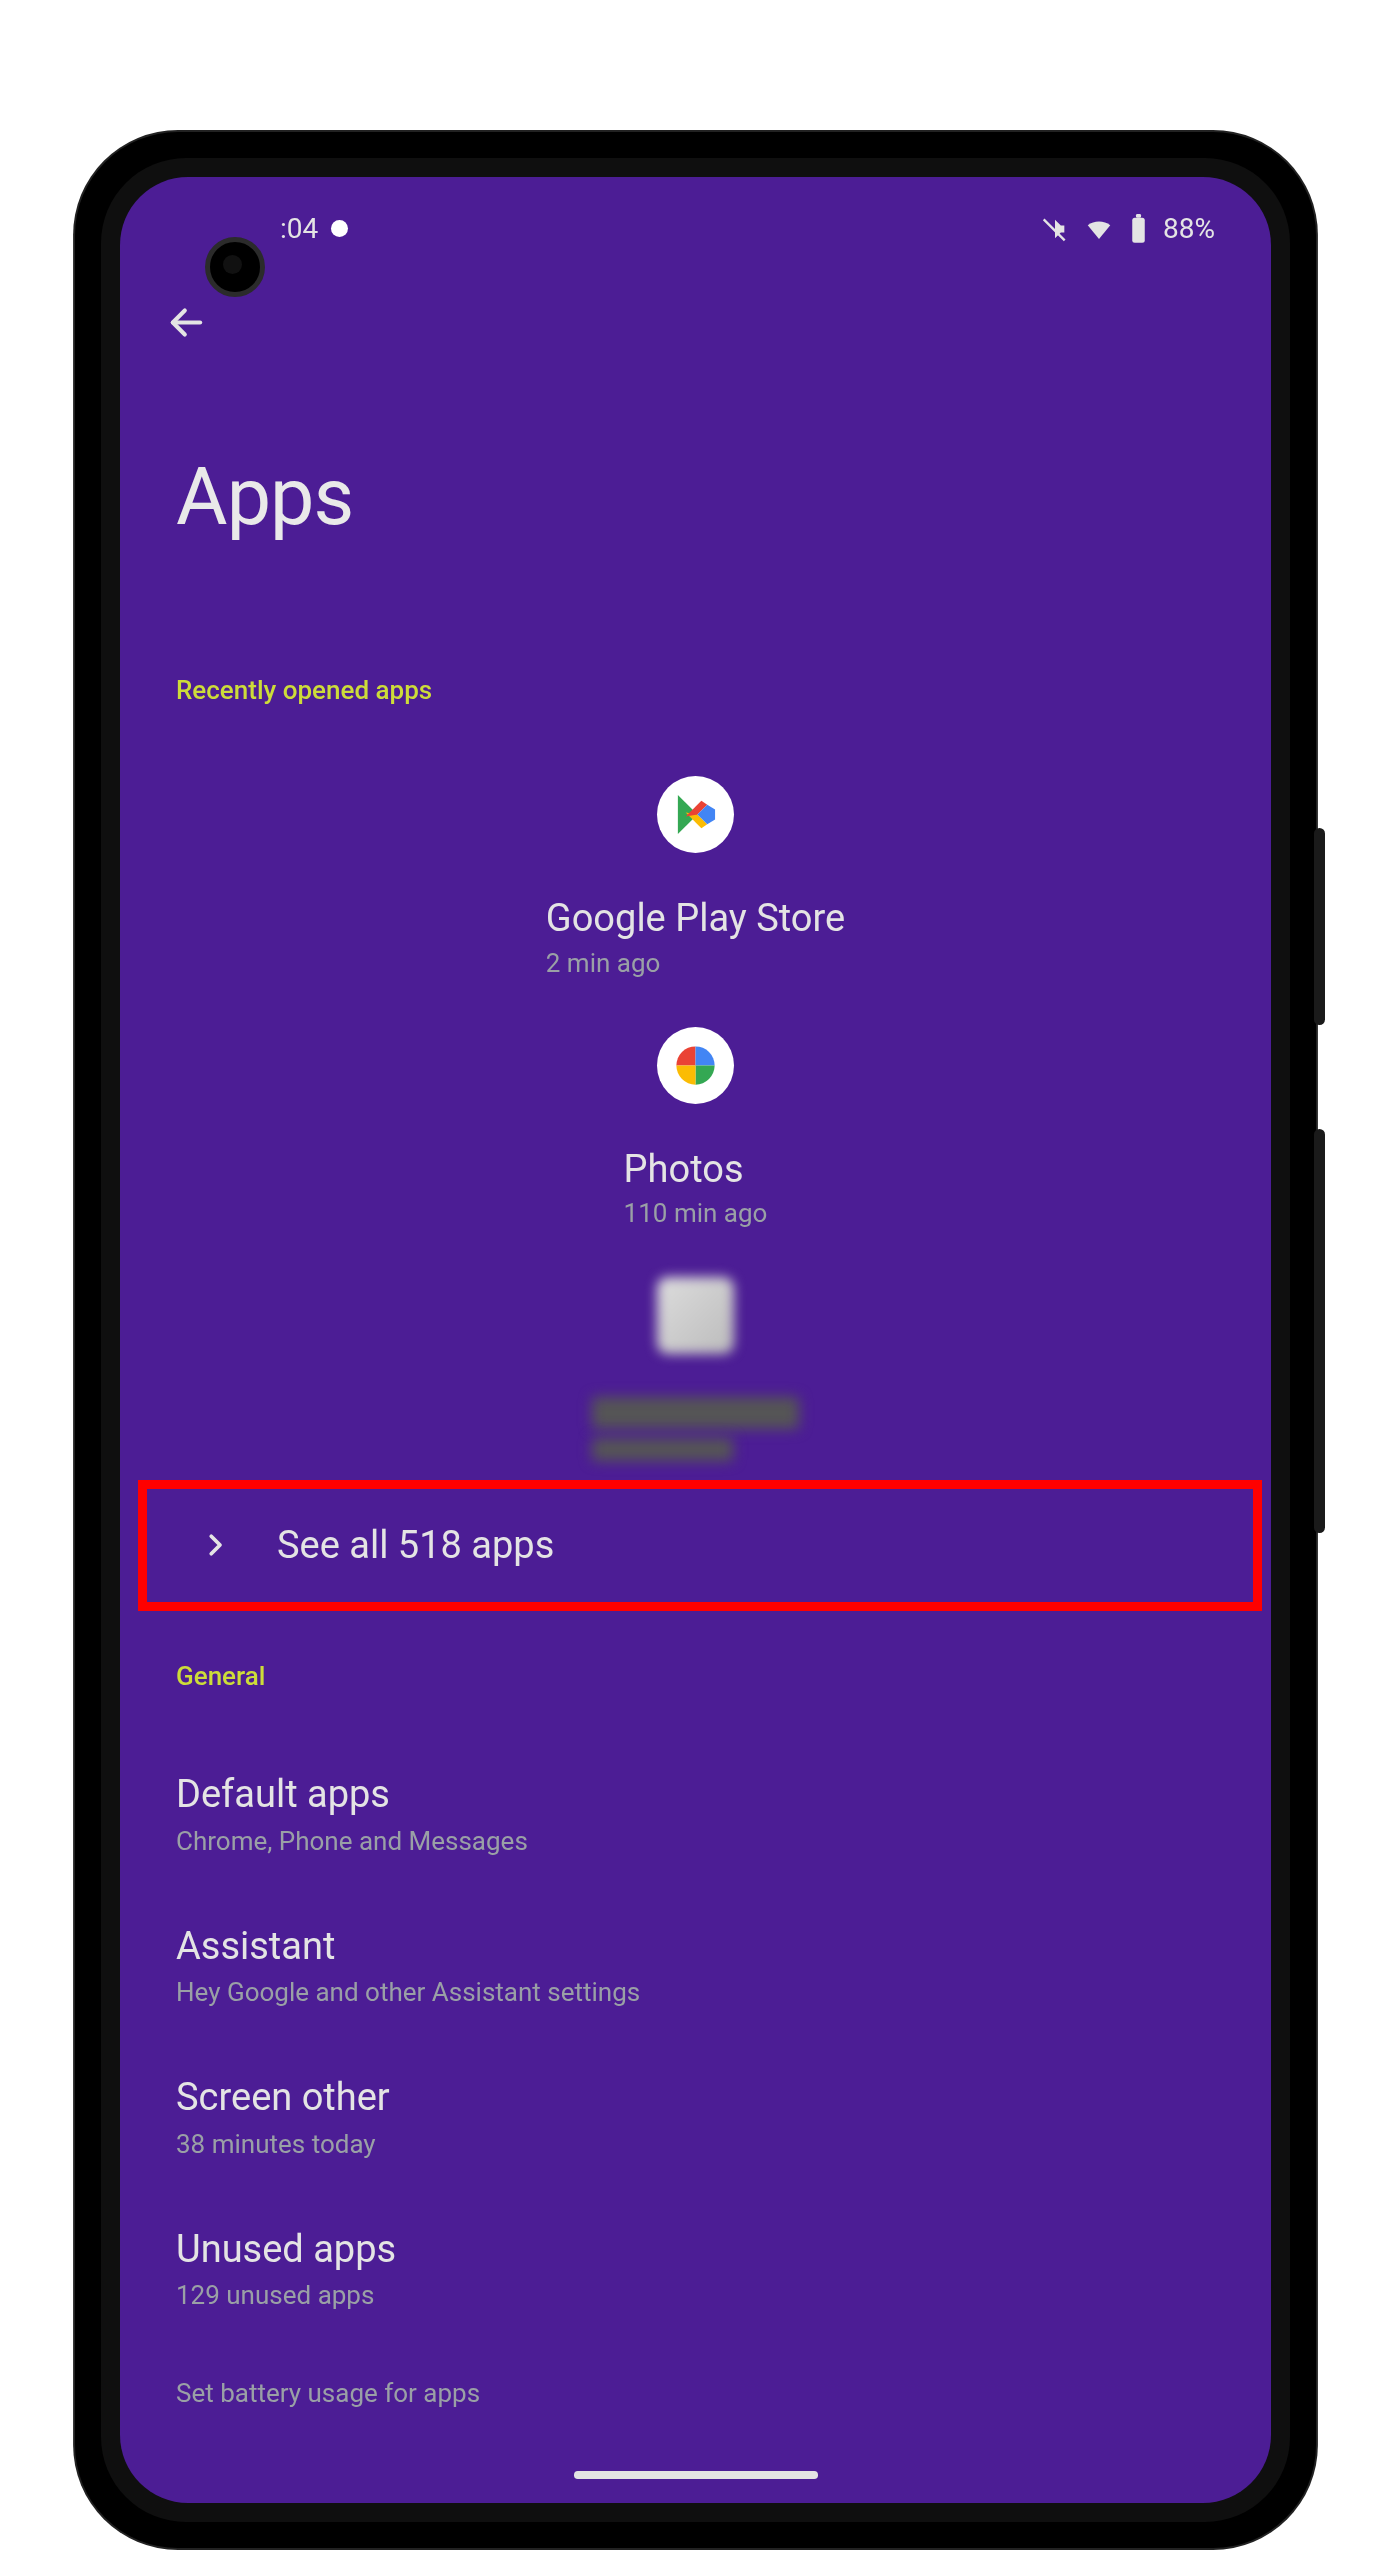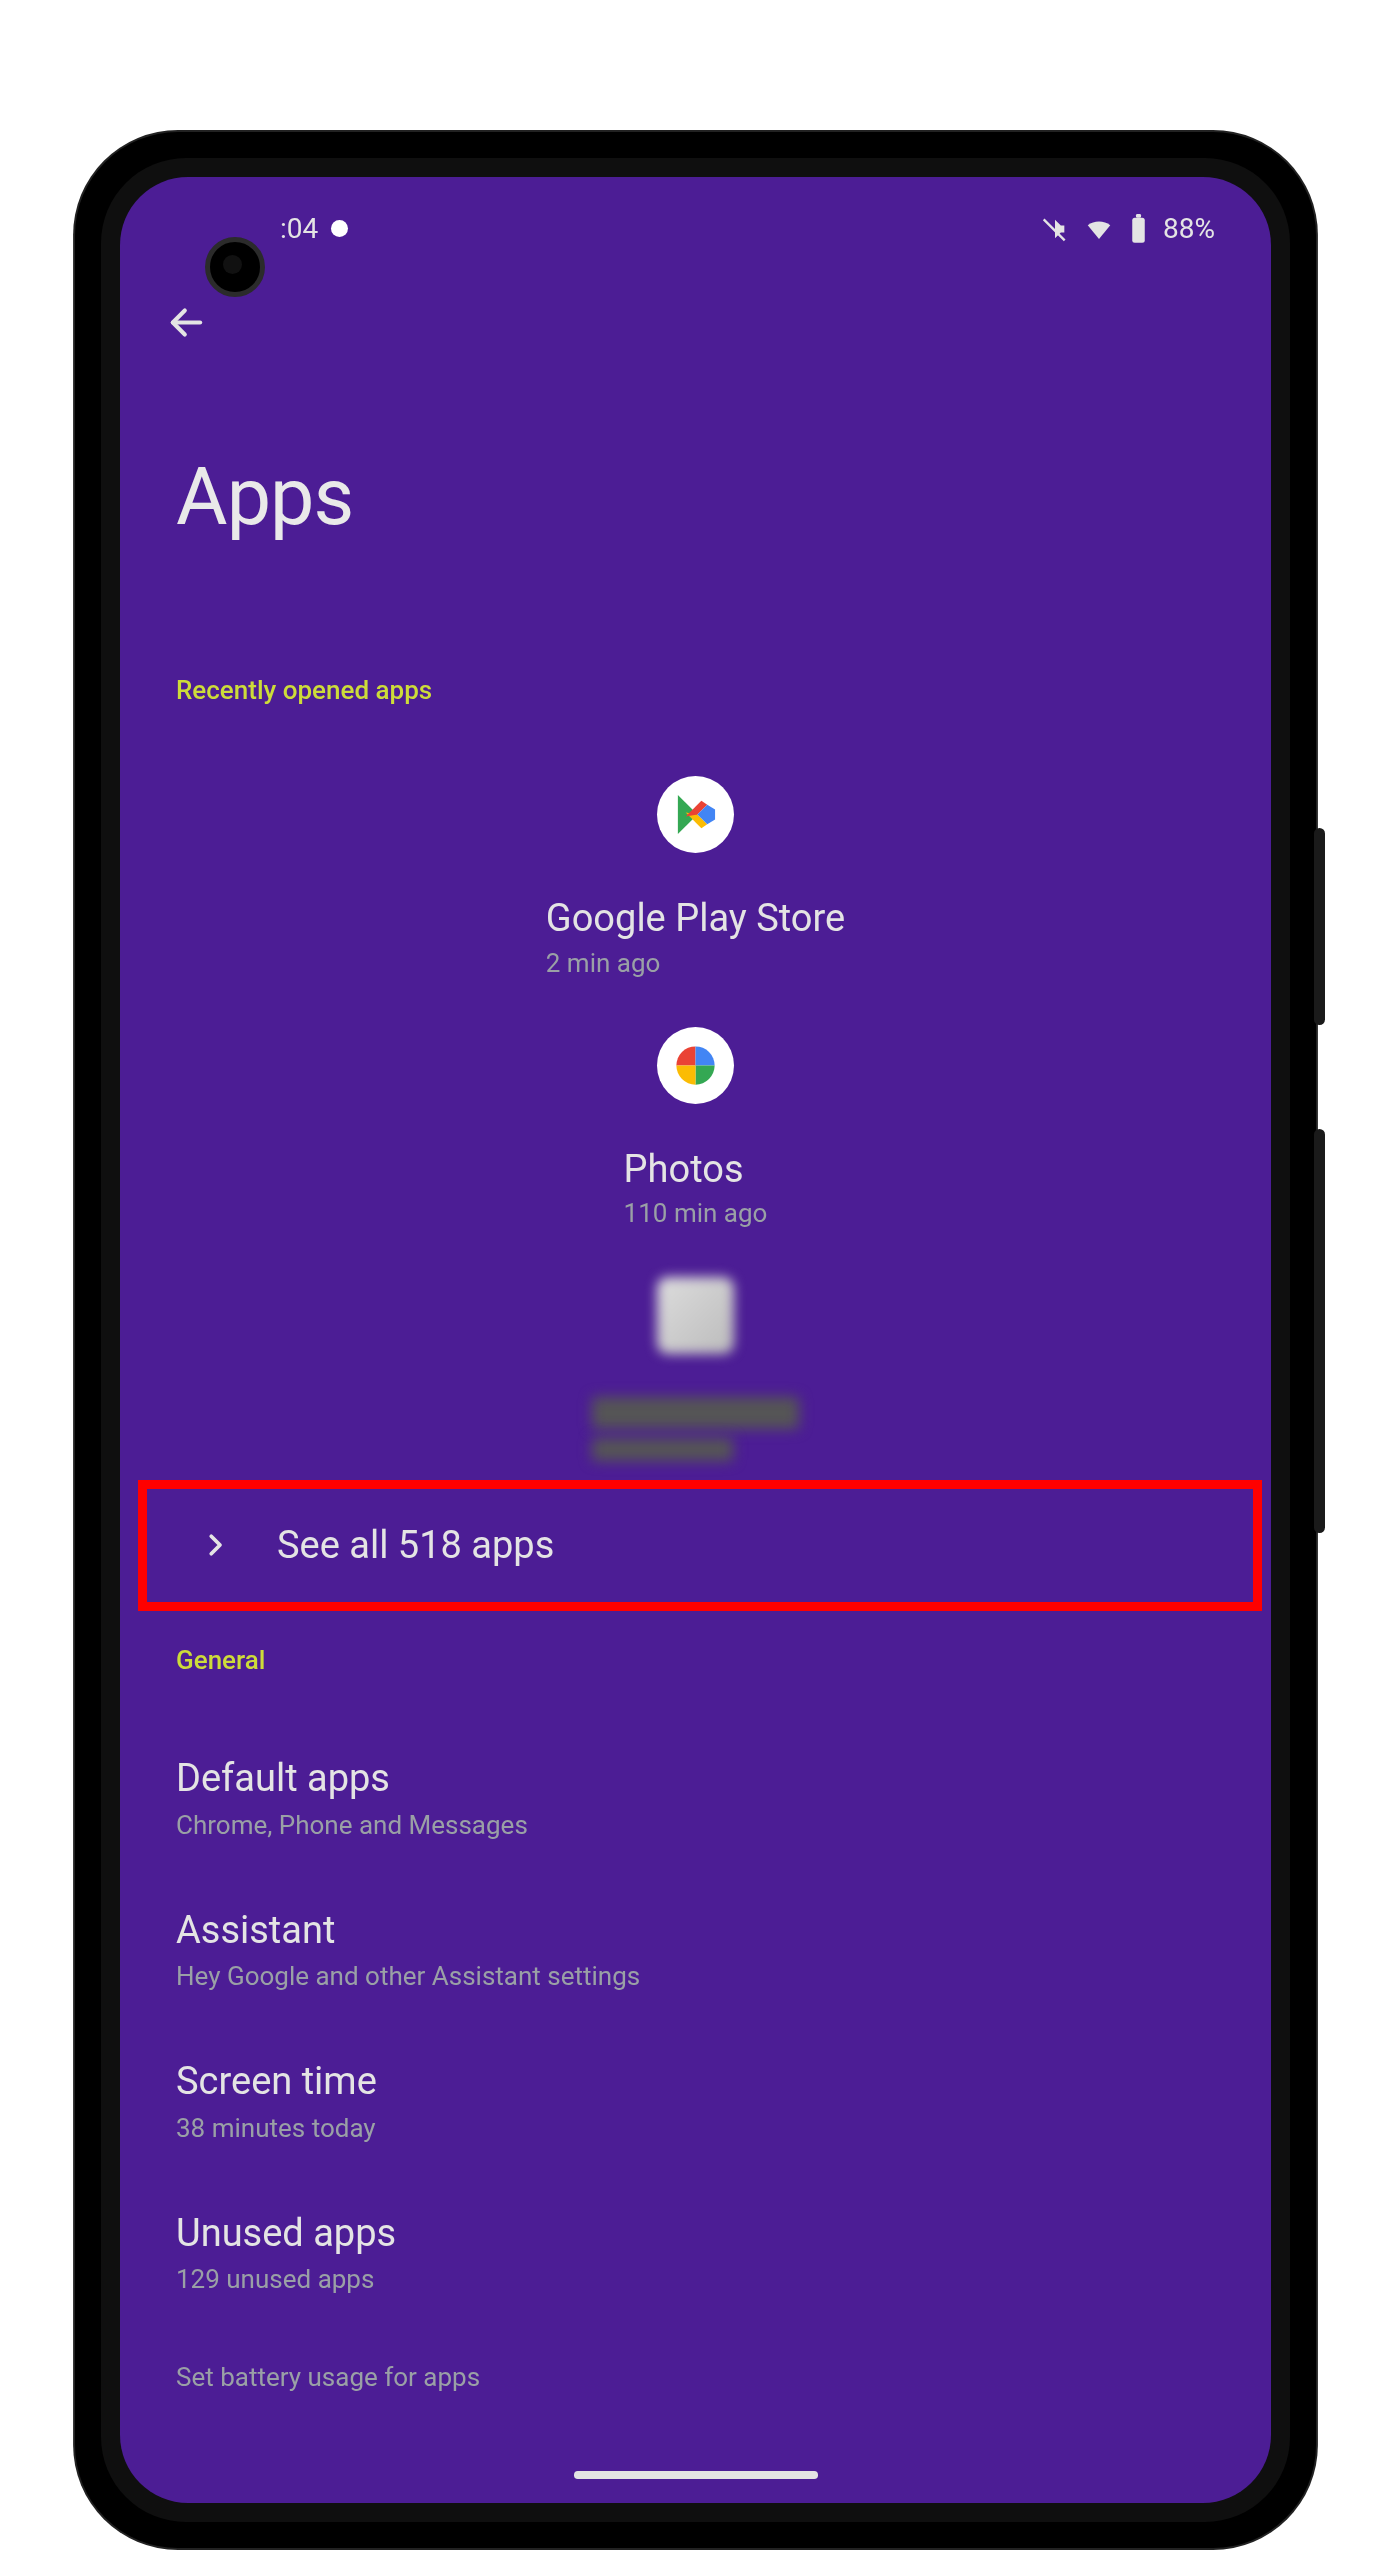--- a/index.html
+++ b/index.html
@@ -272,32 +272,32 @@
             <div class="chev">
               <svg width="30" height="30" viewBox="0 0 24 24" fill="none" stroke="#e4e4e4" stroke-width="3" stroke-linecap="round" stroke-linejoin="round">
                   <polyline points="9 5 16 12 9 19"></polyline>
                 </svg>
             </div>
             <div class="label">See all 518 apps</div>
           </div>
           <div class="highlight-box" style="top:-5.6px; left:-38px; right:-47px; bottom:-5.6px;"></div>
         </div>
 
-        <div class="section-label" style="margin-top:40px;">General</div>
+        <div class="section-label" style="margin-top:56px;">General</div>
 
         <div class="setting-row">
           <div class="title">Default apps</div>
           <div class="sub">Chrome, Phone and Messages</div>
         </div>
         <div class="setting-row">
           <div class="title">Assistant</div>
           <div class="sub">Hey Google and other Assistant settings</div>
         </div>
         <div class="setting-row">
-          <div class="title">Screen time</div>
+          <div class="title">Screen other</div>
           <div class="sub">38 minutes today</div>
         </div>
         <div class="setting-row">
           <div class="title">Unused apps</div>
           <div class="sub">129 unused apps</div>
         </div>
         <div class="setting-row">
           <div class="sub">Set battery usage for apps</div>
         </div>
 

